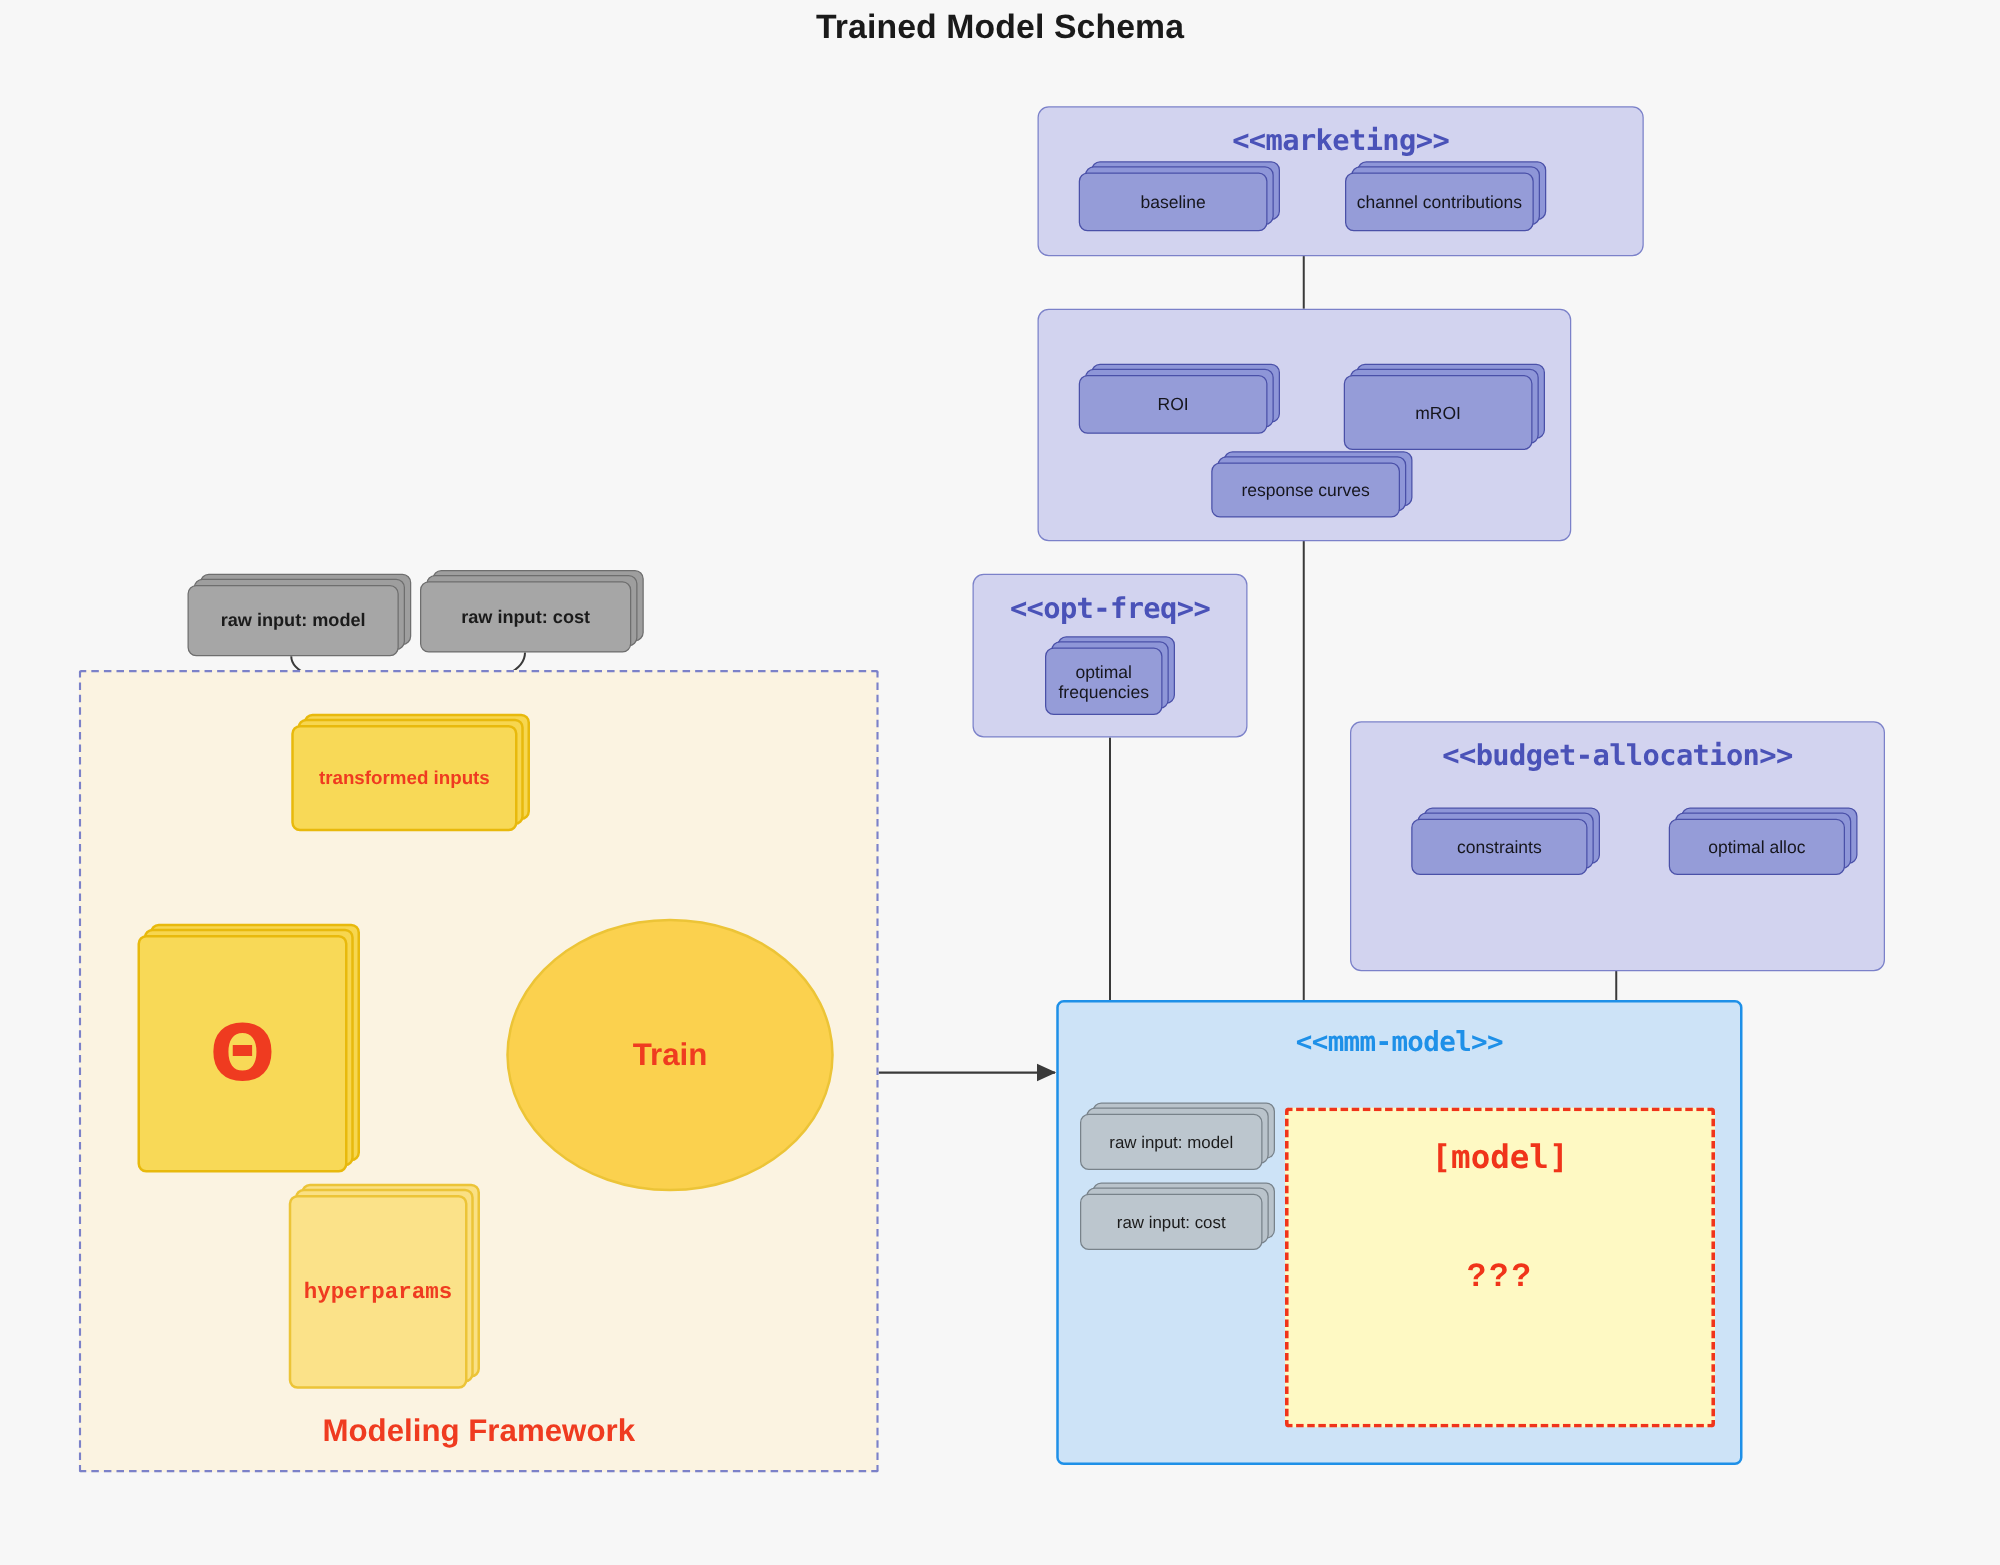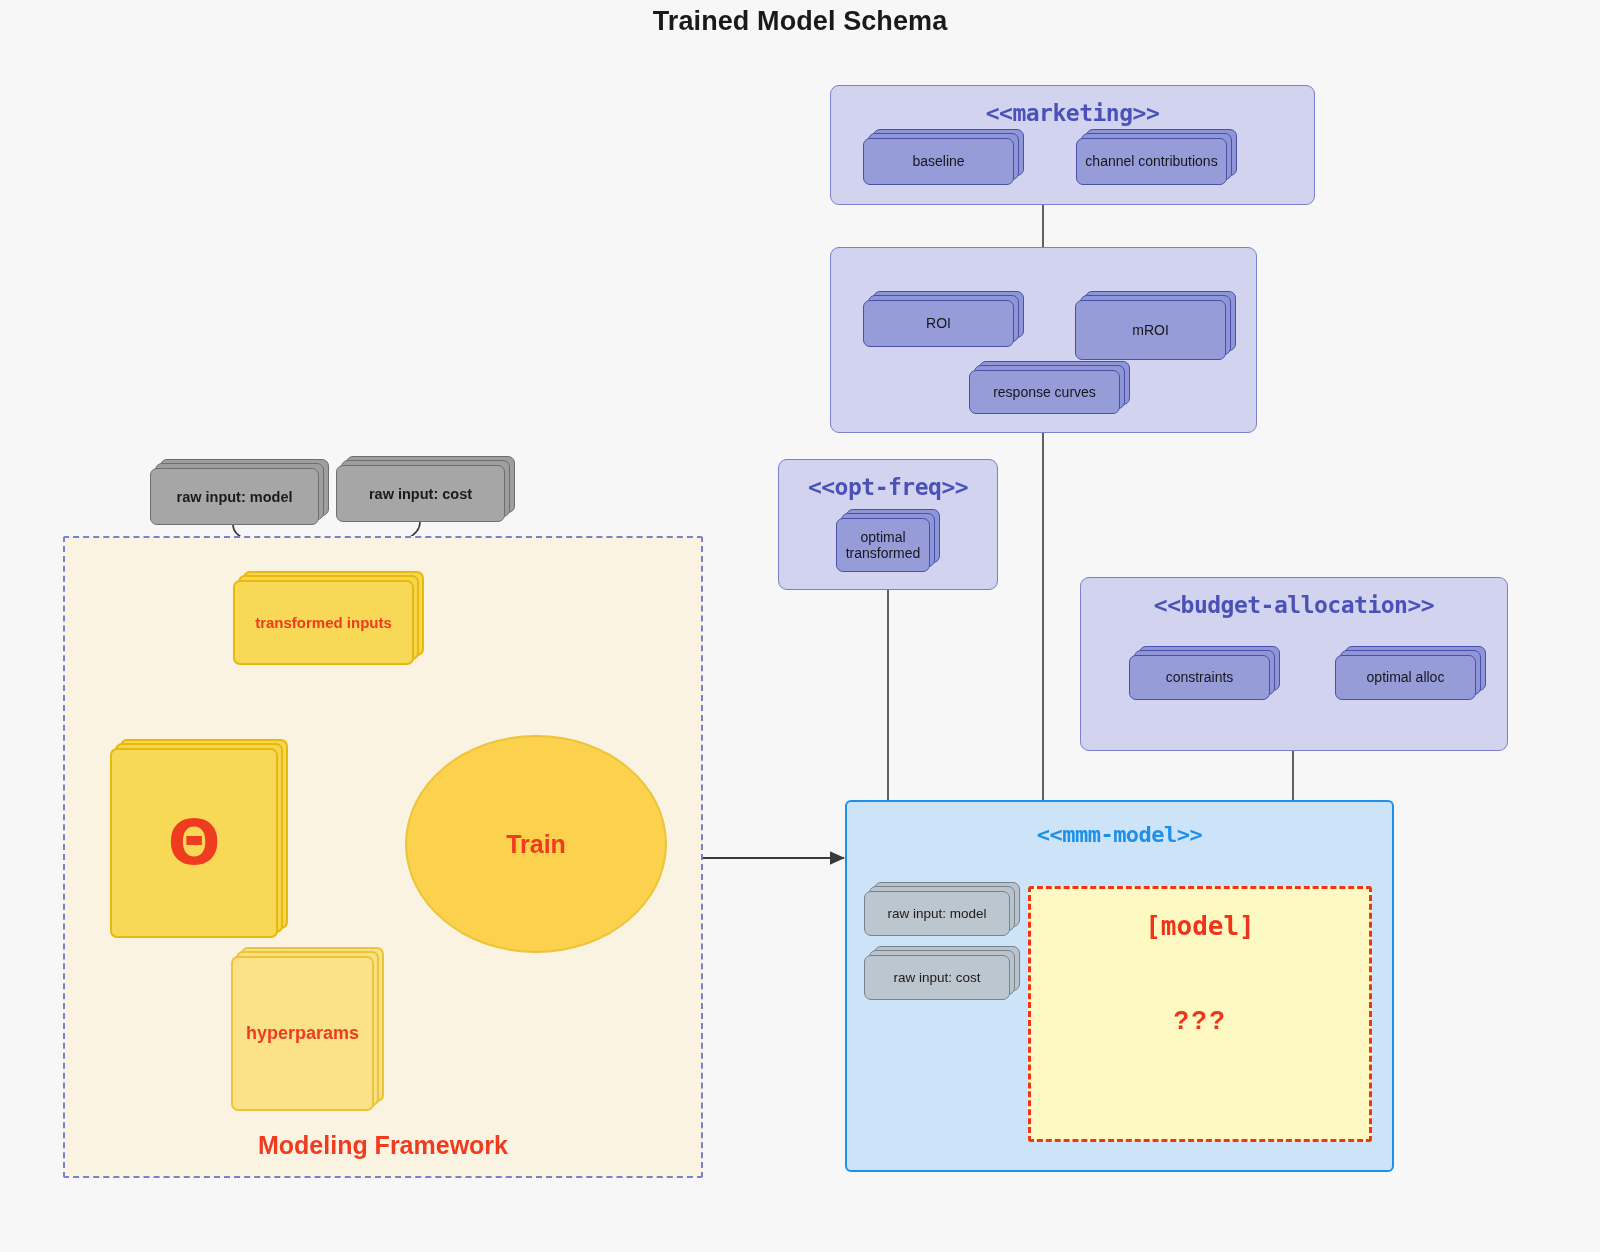--- a/index.html
+++ b/index.html
@@ -51,21 +51,21 @@
   .purple .lyr.front { background: #959cd8; }
   .purple .label { font-size: 14px; color: #16161d; line-height: 1.15; }
 
   
   .yellow .lyr { background: #f7d64f; border: 2px solid #e8b90c; }
   .yellow .lyr.front { background: #f8d957; }
   .yellow .label { font-size: 15px; color: #ef3b20; font-weight: bold; }
 
   .yellow-lt .lyr { background: #fae084; border: 2px solid #ecc437; }
   .yellow-lt .lyr.front { background: #fbe289; }
-  .yellow-lt .label { font-family: Liberation Sans, sans-serif; font-size: 18px; color: #ef3b20; font-weight: bold; }
+  .yellow-lt .label { font-family: Liberation Mono, monospace; font-size: 18px; color: #ef3b20; font-weight: bold; }
 
   
   .pkg {
     position: absolute; box-sizing: border-box;
     background: #d2d3ef;
     border: 1.6px solid #7b81c9;
     border-radius: 9px;
   }
   .pkg > .pkg-title {
     position: absolute; left: 0; right: 0; top: 14px;
@@ -222,27 +222,27 @@
   </div>
 
   <div class="pkg" style="left:778px; top:459px; width:220px; height:131px;">
     <div class="pkg-title">&lt;&lt;opt-freq&gt;&gt;</div>
     <div class="stack purple" style="left:57px; top:58px; width:103px; height:54px;border-radius:13px;">
       <div class="lyr l1"></div>
       <div class="lyr l2"></div>
       <div class="lyr front">
         <span class="label">
           <span>optimal</span><br>
-          <span>transformed</span>
+          <span>frequencies</span>
         </span>
       </div>
     </div>
   </div>
 
-  <div class="pkg" style="left:1080px; top:577px; width:428px; height:174px;padding-left:33px;">
+  <div class="pkg" style="left:1080px; top:577px; width:428px; height:200px;padding-left:33px;">
     <div class="pkg-title">&lt;&lt;budget-allocation&gt;&gt;</div>
     <div class="stack purple" style="left:48px; top:77px; width:150px; height:45px;">
       <div class="lyr l1"></div>
       <div class="lyr l2"></div>
       <div class="lyr front">
         <span class="label">constraints</span>
       </div>
     </div>
     <div class="stack purple" style="left:254px; top:77px; width:150px; height:45px;">
       <div class="lyr l1"></div>

